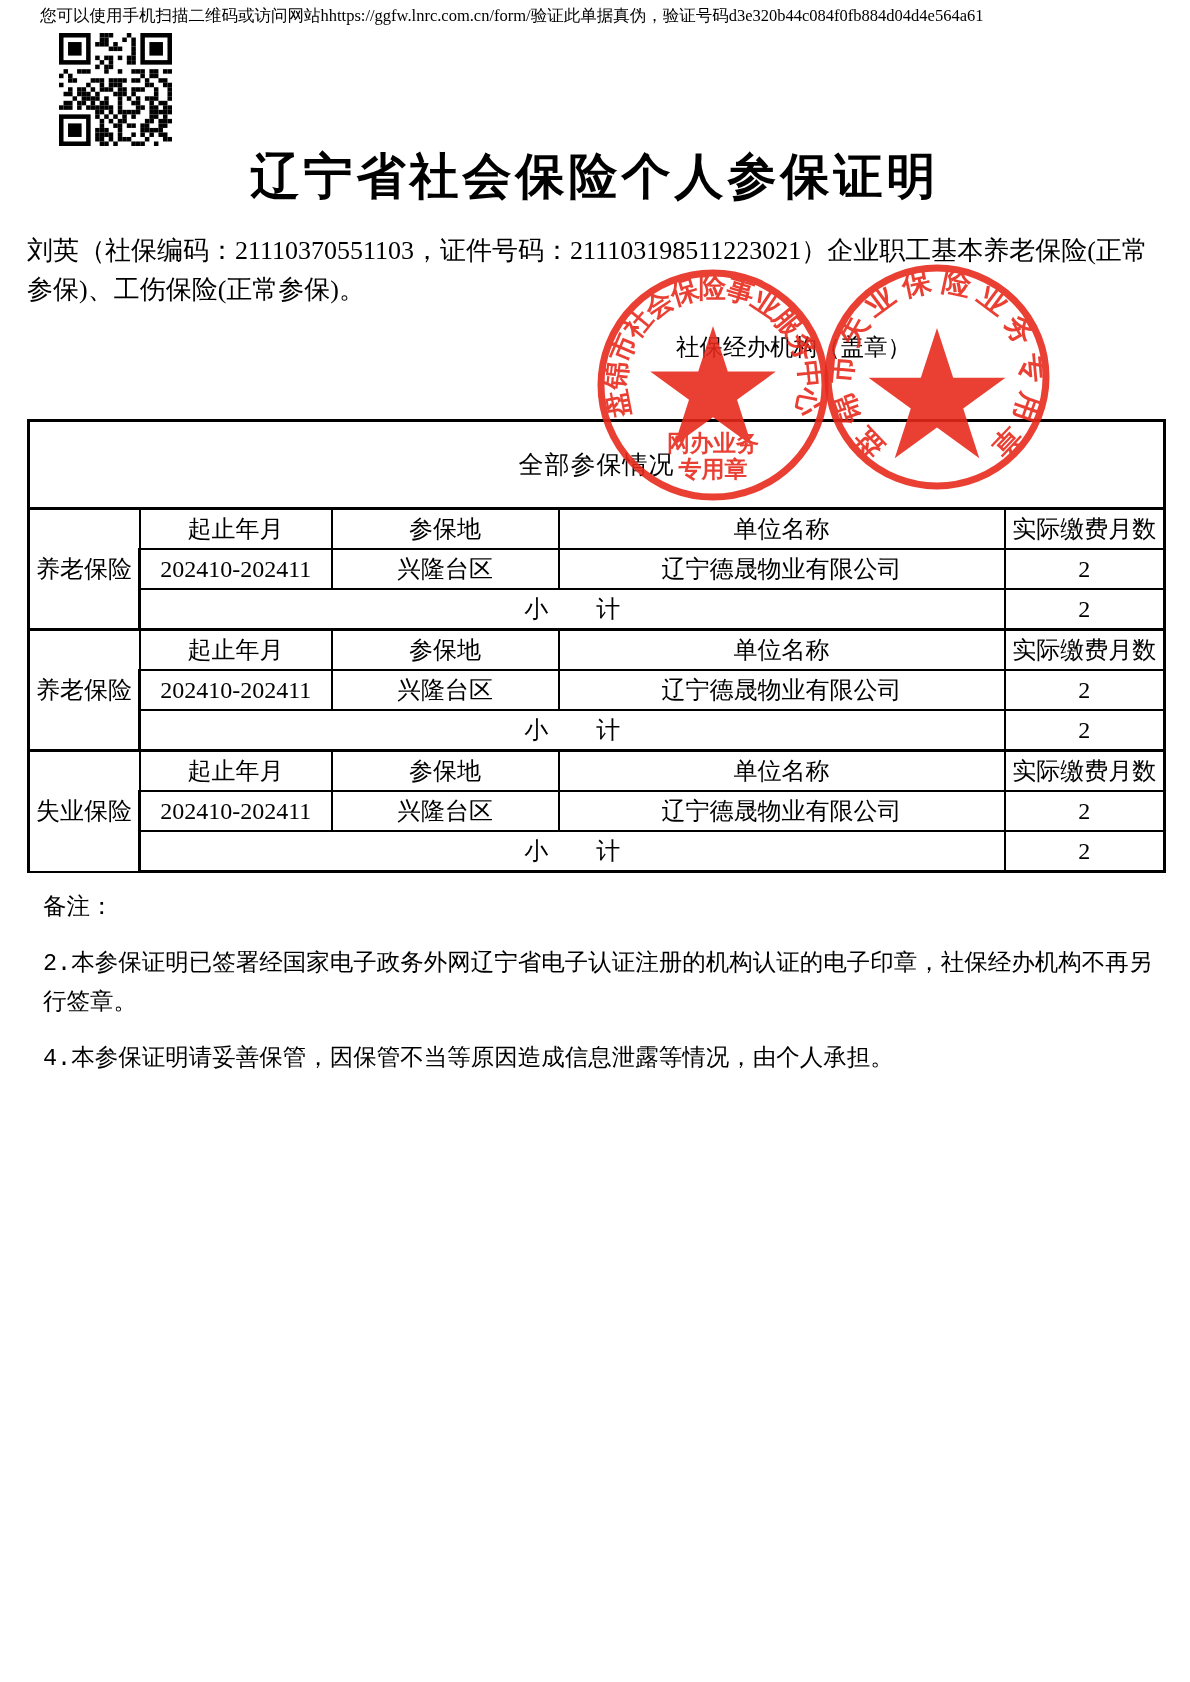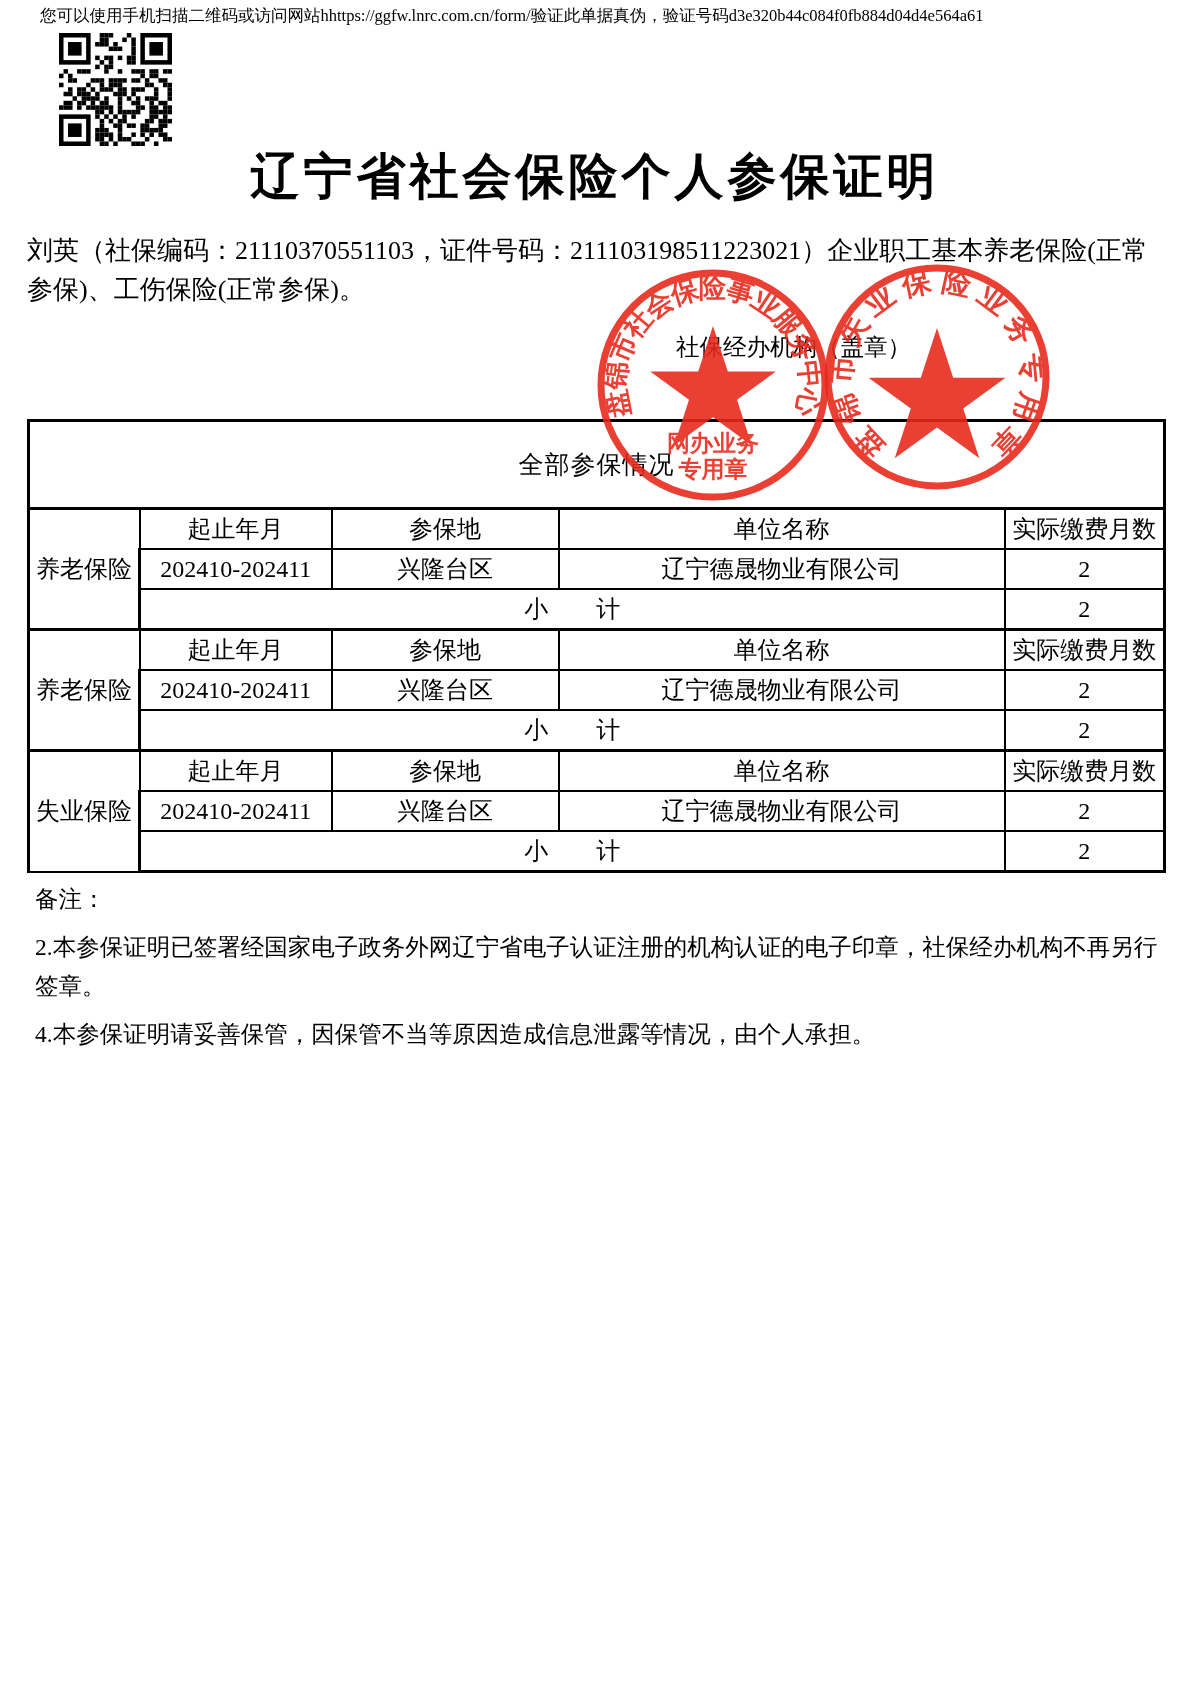--- a/index.html
+++ b/index.html
@@ -18,21 +18,21 @@
   .main-table{position:absolute;left:27px;top:419px;border-collapse:collapse;table-layout:fixed;z-index:1;}
   .main-table td{border:2px solid #000;text-align:center;font-size:24px;padding:0;overflow:hidden;}
   .main-table .t-caption{height:85px;border:3px solid #000;font-size:25px;letter-spacing:1px;}
   .main-table td{height:38px;}
   .sec-top td{border-top:3px solid #000;}
   .main-table tr:last-child td{border-bottom:3px solid #000;}
   .main-table td:first-child{border-left:3px solid #000;margin-top:19px;}
   .main-table td:last-child{border-right:3px solid #000;}
   .sec-name{font-size:25px;}
   .notes{position:absolute;left:27px;top:872px;width:1145px;font-size:23.5px;line-height:39.5px;z-index:1;}
-  .notes div{margin:8px;}
+  .notes div{margin:16px;font-family:Liberation Mono, monospace;}
   .stamp{position:absolute;z-index:2;opacity:0.89;}
   .stamp text{font-family:"Liberation Serif","DejaVu Serif",serif;fill:#e8291c;font-weight:bold;}
 </style>
 </head>
 <body>
 
 <div class="page">
 
   <div class="verify-line">您可以使用手机扫描二维码或访问网站hhttps://ggfw.lnrc.com.cn/form/验证此单据真伪，验证号码d3e320b44c084f0fb884d04d4e564a61</div>
 

